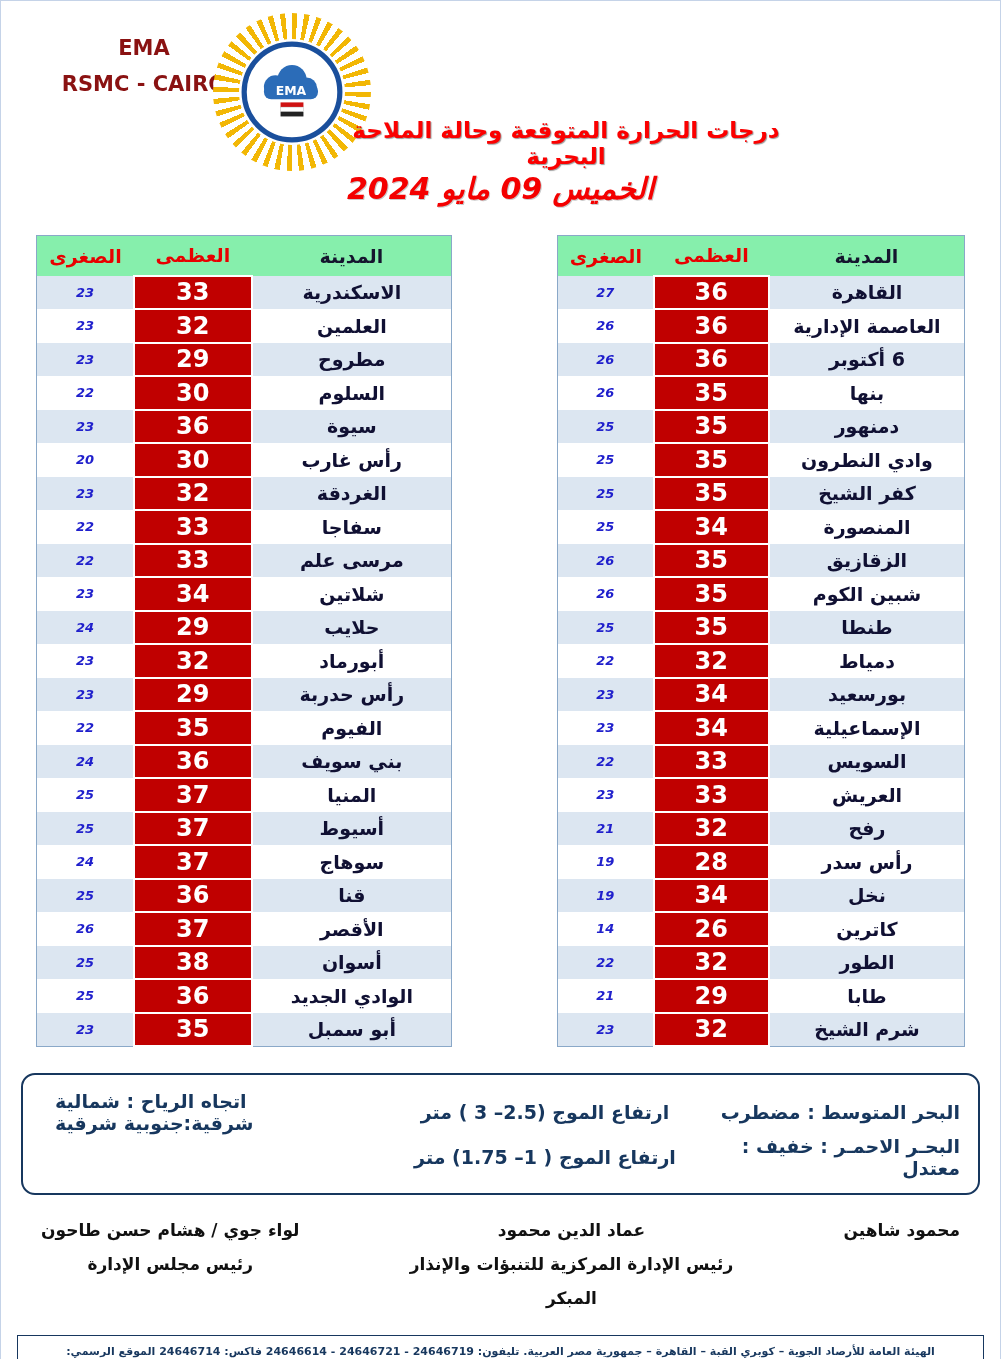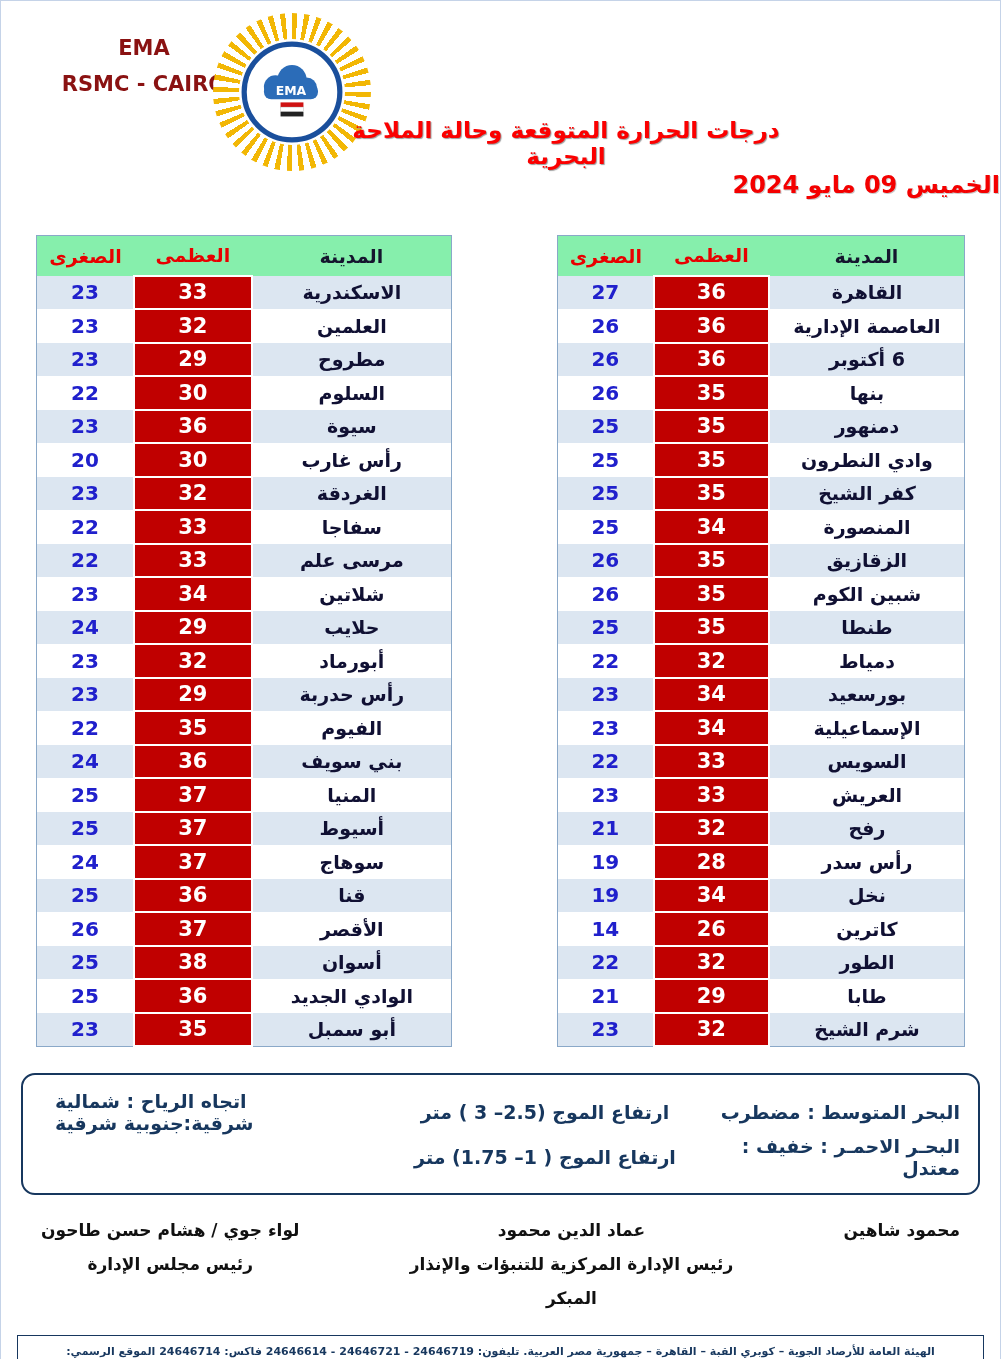--- a/index.html
+++ b/index.html
@@ -38,22 +38,22 @@
     border-radius:50%; background:#fff;
     display:flex; align-items:center; justify-content:center;
   }
   .main-title {
     position:absolute; left:340px; top:110px; width:450px;
     text-align:center; color:#fb0000; font-weight:bold; font-size:23px;
     text-shadow:1px 1px 1px #9a9a9a;
   }
   .date-line {
     position:absolute; left:0; top:164px; width:100%;
-    text-align:right; color:#f40000; font-weight:bold; font-size:24px;
-    text-shadow:1px 1px 0 #c9c9c9; letter-spacing:1px;
+    text-align:center; color:#f40000; font-weight:bold; font-size:30px;
+    text-shadow:1px 1px 0 #c9c9c9; letter-spacing:1px;font-style:italic;
   }
 
   
   .tables-wrap {
     display:flex; justify-content:space-between;
     padding:0 35px; direction:rtl;
   }
   table.temp {
     border-collapse:collapse;
     border:1.5px solid #8aa8c8;
@@ -69,24 +69,24 @@
   table.temp th.h-city   { color:#15152e; }
   table.temp tbody tr { height:33.5px; }
   table.temp tbody tr:nth-child(odd) td { background:#dce6f1; }
   table.temp tbody tr:nth-child(even) td { background:#ffffff; }
   table.temp td { text-align:center; font-weight:bold; }
   table.temp td.city {
     color:#101033; font-size:19px; width:210px;
   }
   table.temp td.max {
     background:#c00000 !important; color:#ffffff;
-    font-size:21px; width:122px; border:2.5px solid #ffffff;
+    font-size:24px; width:122px; border:2.5px solid #ffffff;
   }
   table.temp td.min {
-    color:#2020cc; font-size:20px; width:100px;
+    color:#2020cc; font-size:13px; width:100px;font-style:italic;
   }
 
   
   .marine-box {
     margin:26px 20px 0 20px;
     border:2px solid #17375e; border-radius:14px;
     padding:14px 18px;
   }
   .marine-row {
     display:grid;

